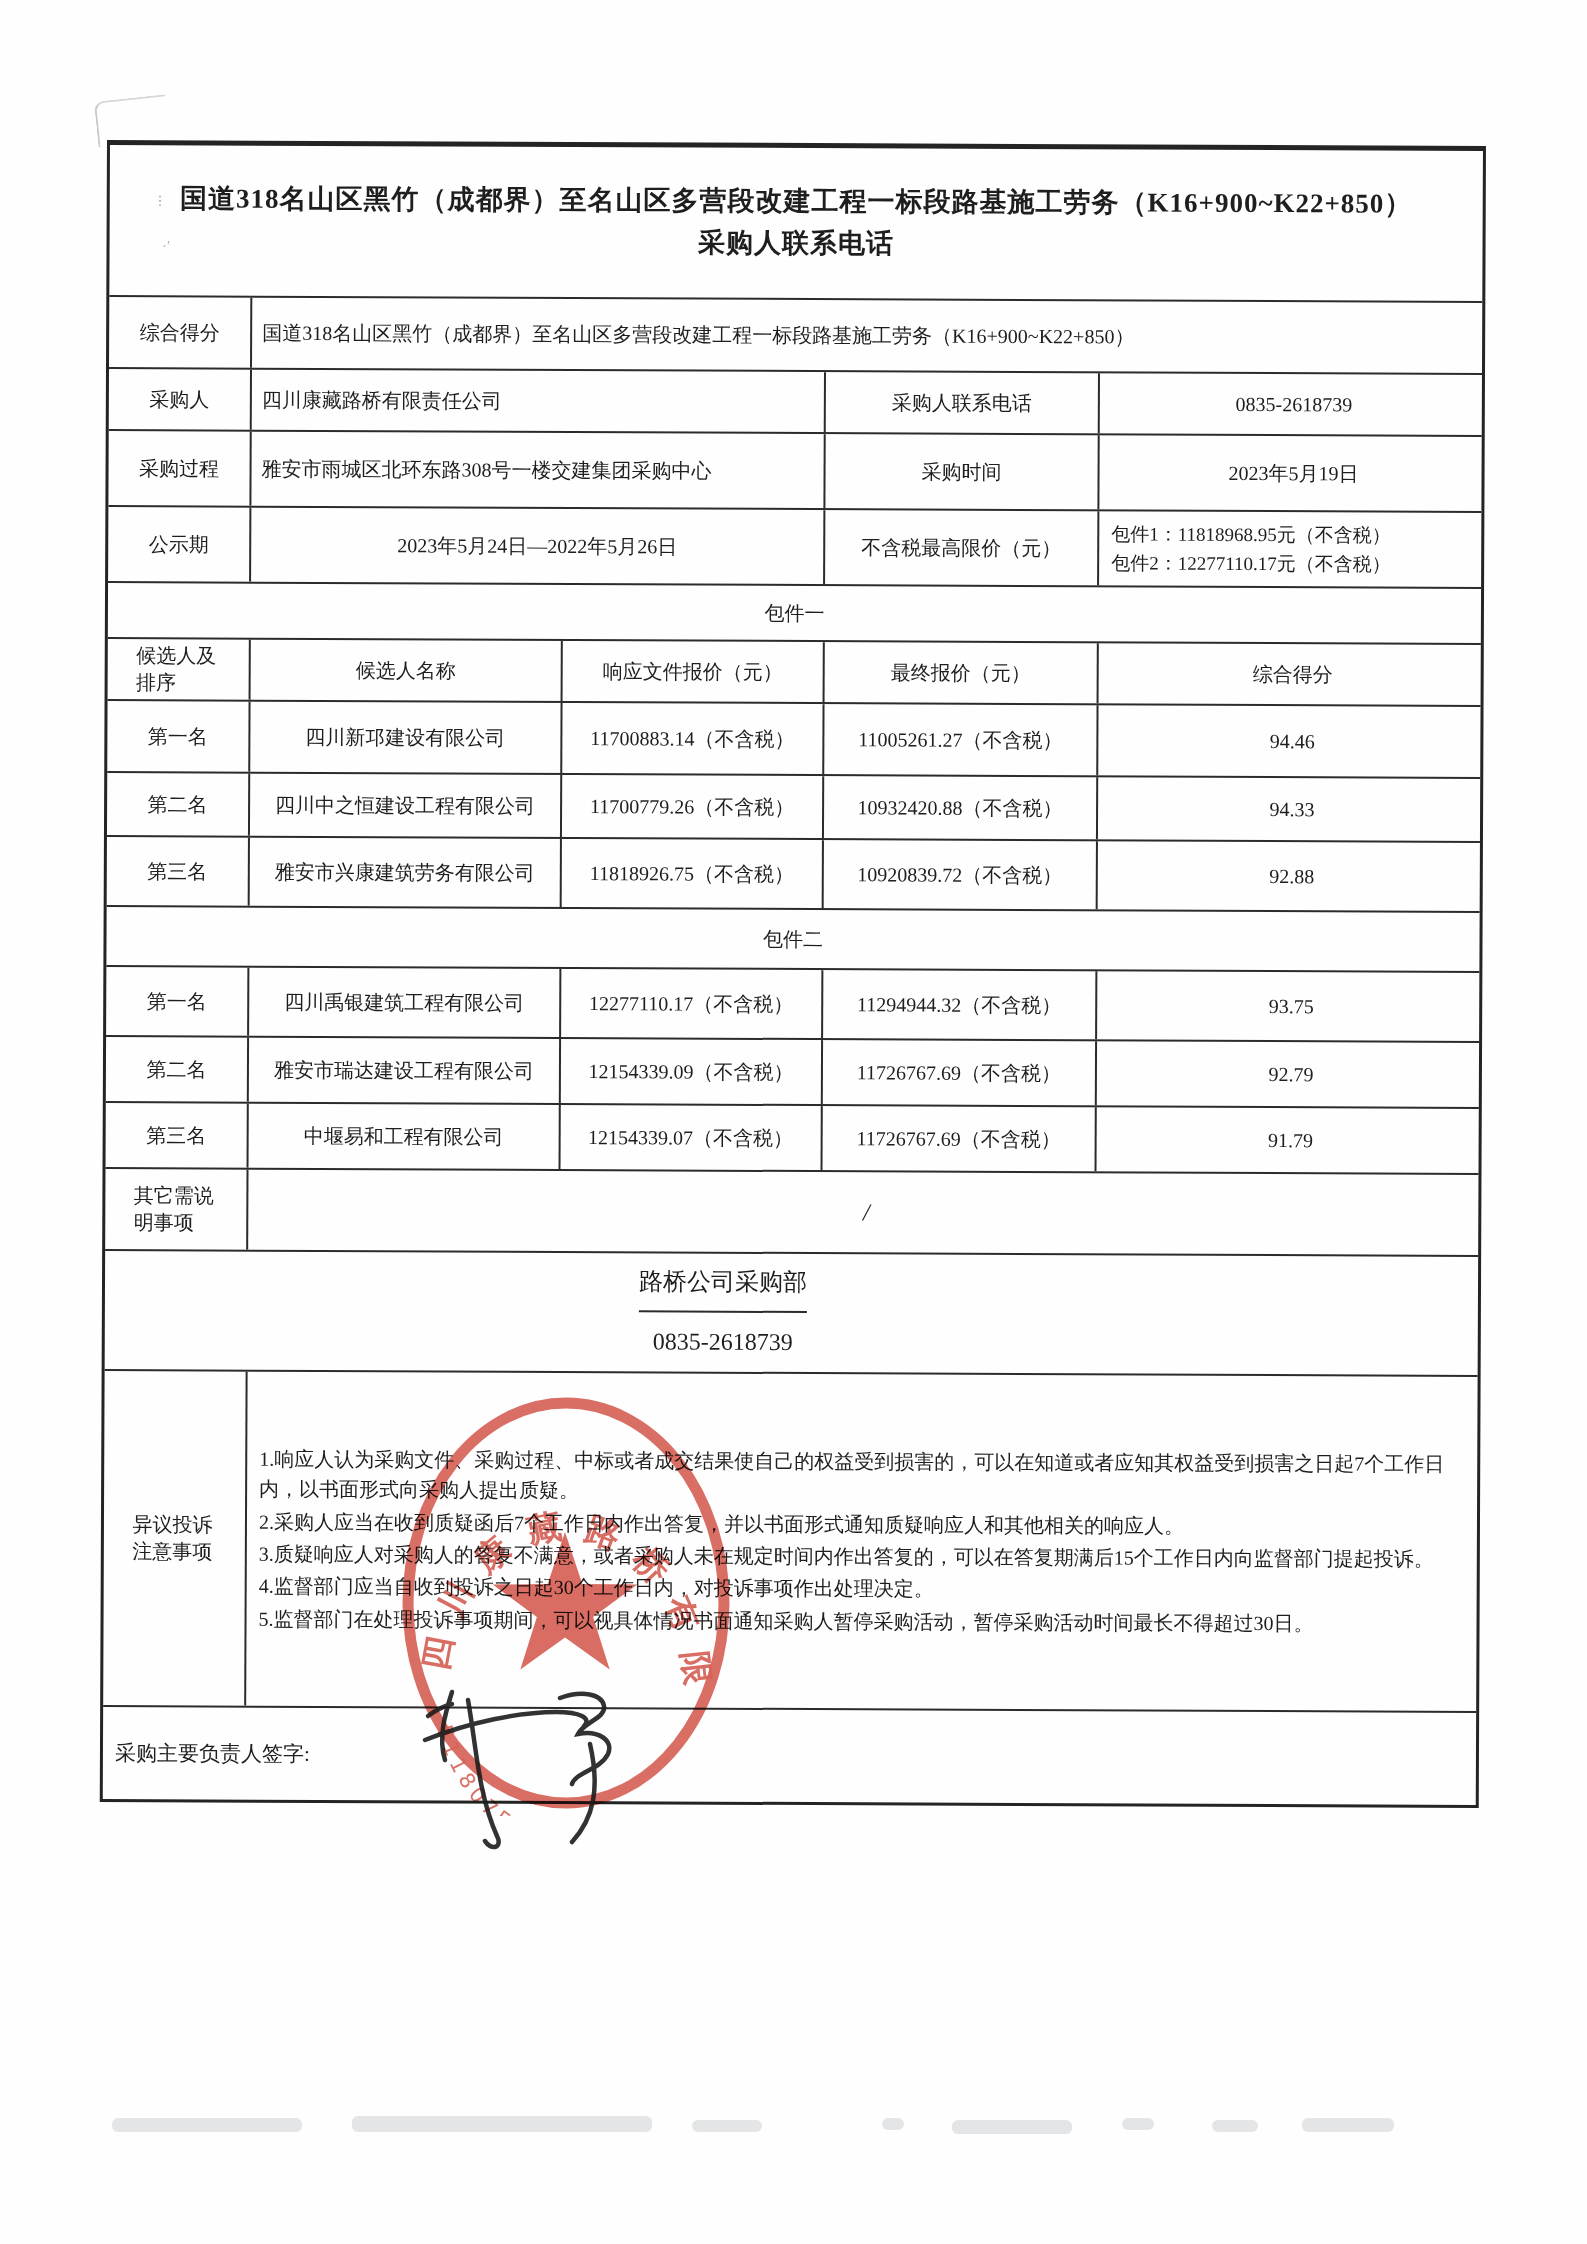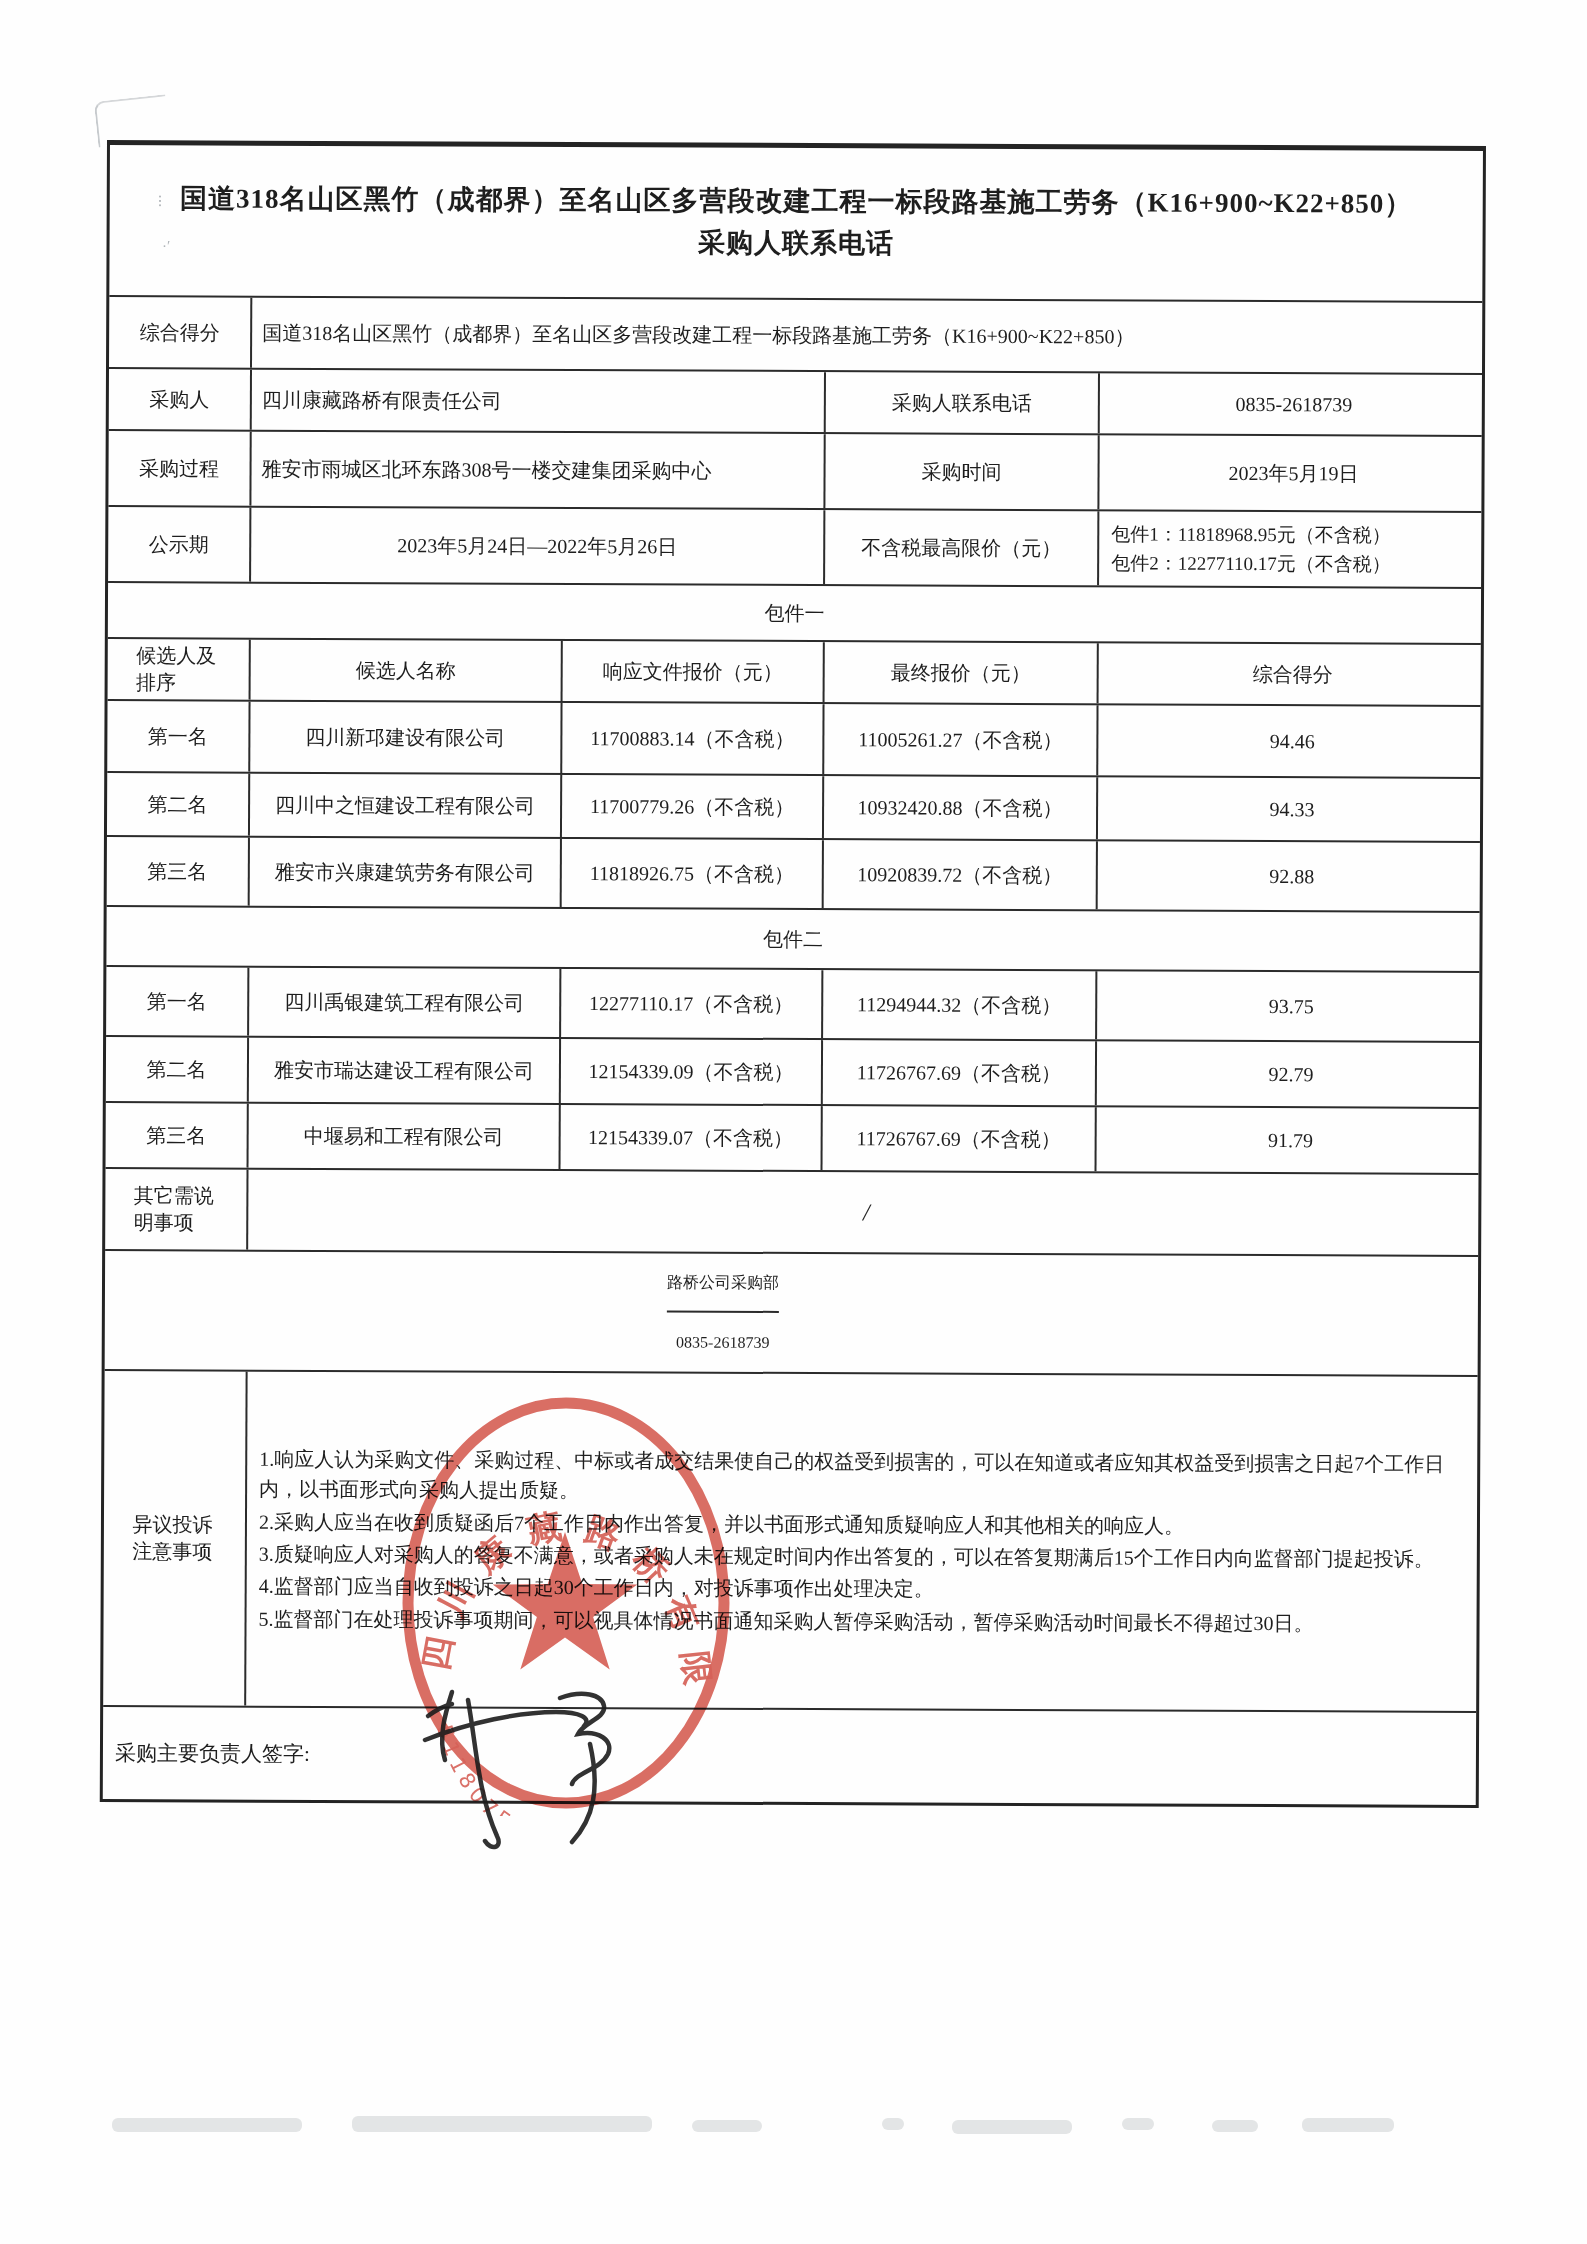--- a/index.html
+++ b/index.html
@@ -38,21 +38,21 @@
   .narrow span{display:inline-block;width:84px;text-align:left;}
   .title-row{height:152px;}
   .title-cell{flex-direction:column;font-size:27px;font-weight:bold;line-height:1.55;letter-spacing:1px;}
   .h-proj{height:72px;} .h-purch{height:62px;} .h-loc{height:76px;} .h-pub{height:76px;}
   .h-sect1{height:56px;} .h-head{height:62px;}
   .h-r1{height:72px;} .h-r2{height:64px;} .h-r3{height:70px;}
   .h-sect2{height:60px;}
   .h-r4{height:70px;} .h-r5{height:66px;} .h-r6{height:66px;}
   .h-other{height:82px;} .h-sup{height:120px;} .h-obj{height:336px;} .h-sign{height:92px;}
   .subcol{display:flex;flex-direction:column;}
-  .subrow{flex:1 1 50%;display:flex;align-items:center;justify-content:center;font-size:16px;}
+  .subrow{flex:1 1 50%;display:flex;align-items:center;justify-content:center;font-size:24px;}
   .subrow:first-child{border-bottom:2px solid #2b2b2b;}
   .maxprice{flex-direction:column;align-items:flex-start;font-size:19px;line-height:1.55;padding-left:12px;}
   .objection-cell{
     flex-direction:column;align-items:flex-start;justify-content:center;
     text-align:left;padding:10px 18px 10px 12px;font-size:20px;line-height:1.52;
   }
   .objection-cell p{margin:1px 0;}
   .slash{font-size:24px;font-style:italic;}
   .sign-cell{justify-content:flex-start;padding-left:12px;font-size:21px;}
   

